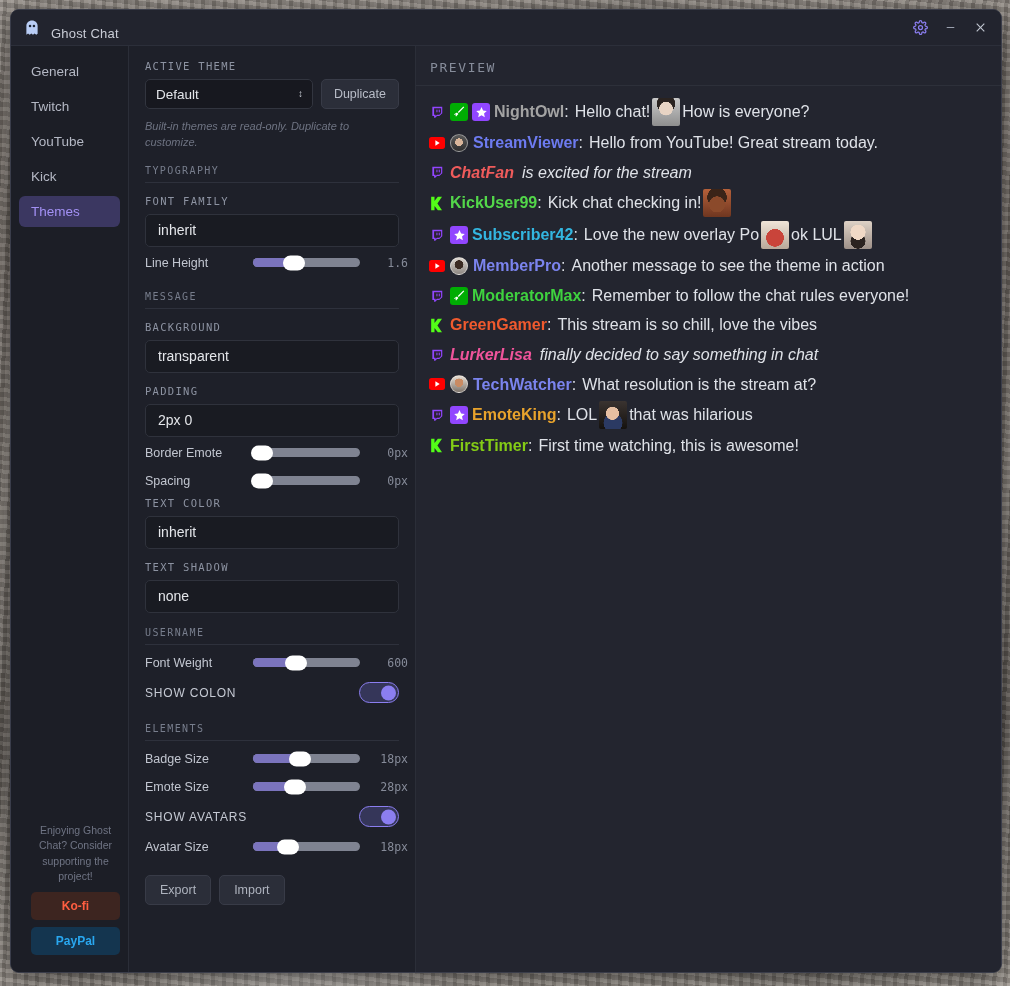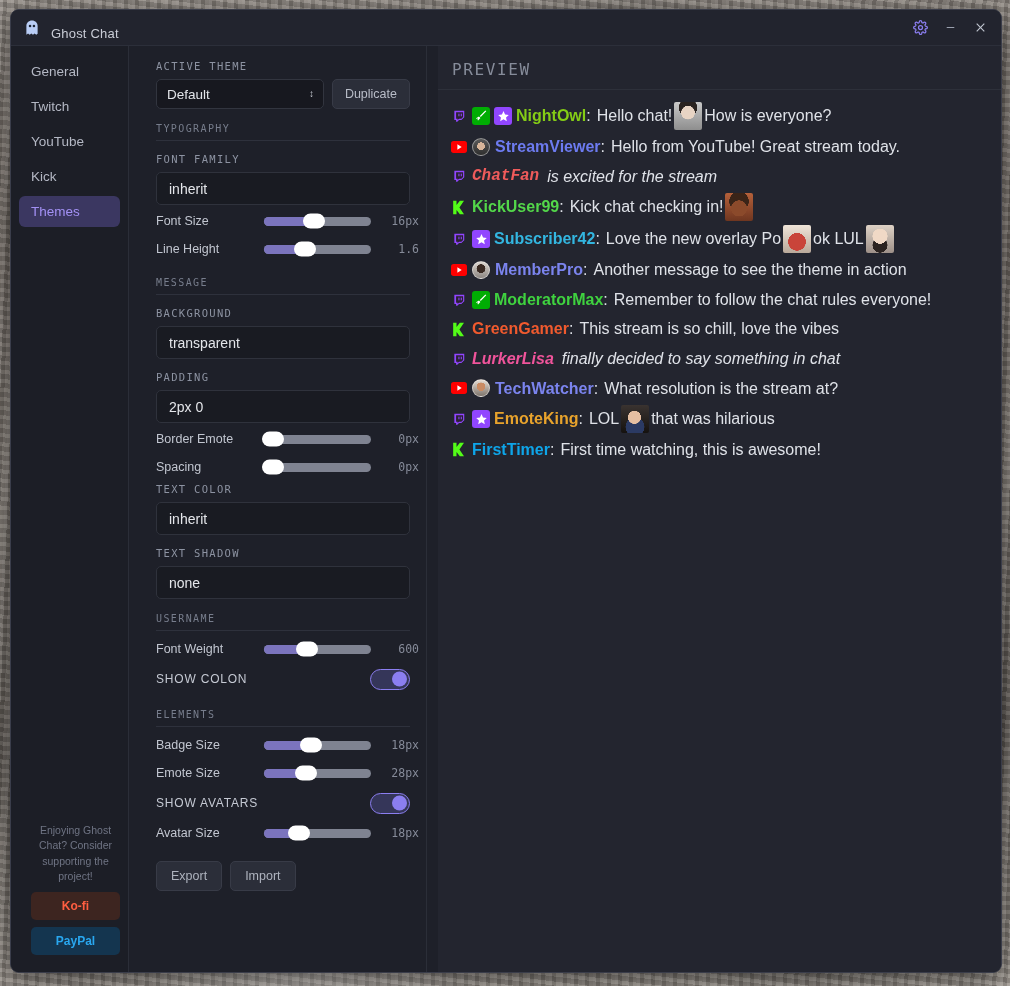--- a/index.html
+++ b/index.html
@@ -58,21 +58,21 @@
   }
   #titlebar-spacer { flex: 1 1 auto; }
   .tb-btn {
     width: 30px; height: 26px;
     display: flex; align-items: center; justify-content: center;
     color: #9aa0ae; font-size: 13px; cursor: default;
     border-radius: 4px;
   }
   .tb-btn svg { display:block; }
 
-  #body-area { flex: 1 1 auto; display: flex; min-height: 0; gap: 11px; }
+  #body-area { flex: 1 1 auto; display: flex; min-height: 0; }
 
   
   #sidebar {
     width: 118px; flex: 0 0 118px;
     background: #1c1e26;
     border-right: 1px solid #2b2e38;
     display: flex; flex-direction: column;
     padding-top: 10px;
   }
   .nav-item {
@@ -201,21 +201,21 @@
     color: #aeb3be; font-size: 12.5px; cursor: default;
   }
 
   
   #preview {
     flex: 1 1 auto; background: #23252f;
     display: flex; flex-direction: column; min-width: 0;
   }
   #preview-head {
     padding: 14px 14px 10px 14px;
-    font-size: 16px; letter-spacing: 1.6px; color: #8288969;
+    font-size: 13px; letter-spacing: 1.6px; color: #8288969;
     color: #868c9a;
     font-family: "DejaVu Sans Mono", monospace;
     border-bottom: 1px solid #2d303a;
   }
   #chat { padding: 10px 12px; overflow: hidden; }
   .msg {
     display: flex; align-items: center;
     flex-wrap: nowrap;
     padding: 2px 0; line-height: 1.6;
     font-size: 16px; color: #dfe2e8;
@@ -331,33 +331,26 @@
 
     <div id="settings">
       <div class="label-cap">ACTIVE THEME</div>
       <div class="row-select">
         <div class="fake-select">
           <span>Default</span>
           <span class="caret">↕</span>
         </div>
         <div class="btn-flat">Duplicate</div>
       </div>
+      <div class="hint">Built-in themes are read-only. Duplicate to customize.</div>
 
       <div class="section-head">TYPOGRAPHY</div>
       <div class="label-cap">FONT FAMILY</div>
       <div class="text-input">inherit</div>
 
-      <div class="slider-row">
-        <span class="slider-label">Font Size</span>
-        <span class="track">
-          <span class="fill" style="width:47%"></span>
-            <span class="knob" style="left:47%"></span>
-        </span>
-        <span class="slider-val">16px</span>
-      </div>
       <div class="slider-row">
         <span class="slider-label">Line Height</span>
         <span class="track">
           <span class="fill" style="width:38%"></span>
             <span class="knob" style="left:38%"></span>
         </span>
         <span class="slider-val">1.6</span>
       </div>
 
       <div class="section-head">MESSAGE</div>
@@ -457,21 +450,21 @@
             <span class="badge mod">
               <svg width="14" height="14" viewBox="0 0 24 24">
                 <path d="M20 3l1 1-9.5 9.5-1.5-1.5L19.5 2.5zM8.5 13l2.5 2.5-4 4-1.2-1.2 1-1-1.3-1.3-1 1L3.5 16z" fill="#fff"></path>
               </svg>
             </span>
             <span class="badge sub">
               <svg width="13" height="13" viewBox="0 0 24 24">
                 <path d="M12 2l2.9 6.3 6.9.8-5.1 4.7 1.4 6.8L12 17.2 5.9 20.6l1.4-6.8L2.2 9.1l6.9-.8z" fill="#fff"></path>
               </svg>
             </span>
-            <span class="uname" style="color: #84cc16;">NightOwl</span>
+            <span class="uname" style="color: #a3a3a3;">NightOwl</span>
             <span class="colon">:</span>
             <span class="msg-body">Hello chat!</span>
             <span class="emote face-a"></span>
             <span class="msg-body">How is everyone?</span>
           </div>
           <div class="msg">
             <span class="badge plain">
               <svg width="16" height="12" viewBox="0 0 24 18">
                 <rect x="0" y="0" width="24" height="18" rx="4" fill="#ff0000"></rect>
                 <path d="M9.6 4.8l6.4 4.2-6.4 4.2z" fill="#fff"></path>
@@ -484,21 +477,21 @@
           </div>
           <div class="msg action">
             <span class="badge plain">
               <svg width="14" height="14" viewBox="0 0 24 24">
                 <path d="M4 3h17v11l-5 5h-4l-3 3H7v-3H4V3z" fill="#9146ff"></path>
                 <path d="M7 5.5h12v8l-3 3h-4l-2.5 2.5V16.5H7z" fill="#2a2230"></path>
                 <rect x="11" y="8" width="1.8" height="4.5" fill="#9146ff"></rect>
                 <rect x="15" y="8" width="1.8" height="4.5" fill="#9146ff"></rect>
               </svg>
             </span>
-            <span class="uname" style="color: rgb(239, 91, 91); font-family: Liberation Mono, monospace;">ChatFan</span>
+            <span class="uname" style="color: rgb(239, 91, 91);">ChatFan</span>
             <span class="msg-body">is excited for the stream</span>
           </div>
           <div class="msg">
             <span class="badge plain">
               <svg width="14" height="15" viewBox="0 0 16 18">
                 <path d="M1 1h4v5l4-5h5l-5.5 8L14 17H9l-4-5v5H1z" fill="#53fc18"></path>
               </svg>
             </span>
             <span class="uname" style="color: rgb(83, 215, 74);">KickUser99</span>
             <span class="colon">:</span>
@@ -609,21 +602,21 @@
             <span class="msg-body">LOL</span>
             <span class="emote face-h"></span>
             <span class="msg-body">that was hilarious</span>
           </div>
           <div class="msg">
             <span class="badge plain">
               <svg width="14" height="15" viewBox="0 0 16 18">
                 <path d="M1 1h4v5l4-5h5l-5.5 8L14 17H9l-4-5v5H1z" fill="#53fc18"></path>
               </svg>
             </span>
-            <span class="uname" style="color: #0ea5e9;">FirstTimer</span>
+            <span class="uname" style="color: #84cc16;">FirstTimer</span>
             <span class="colon">:</span>
             <span class="msg-body">First time watching, this is awesome!</span>
           </div>
         </div>
     </div>
 
   </div>
 </div>
 
 </body></html>

